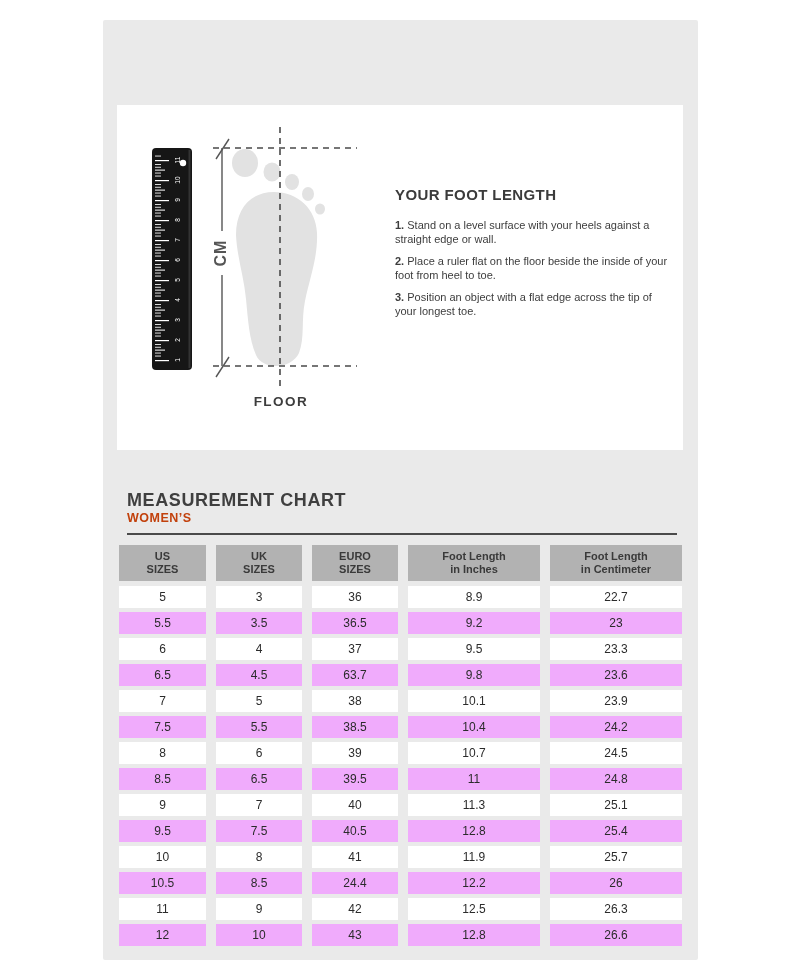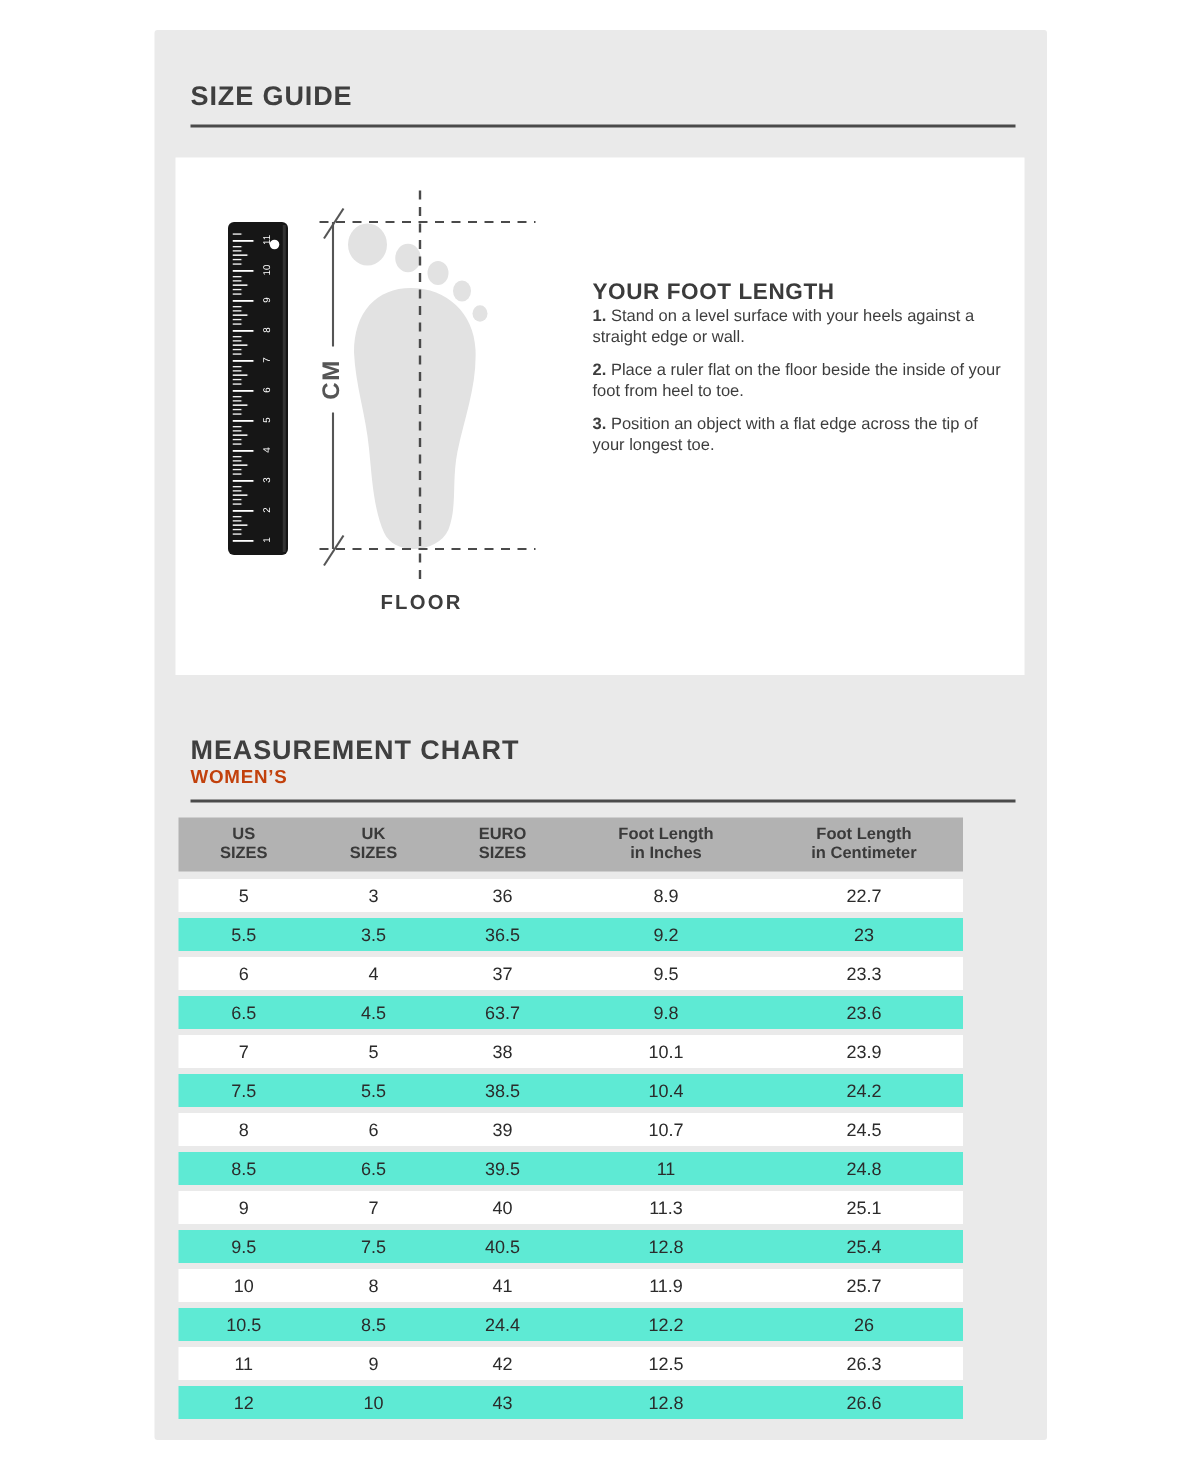--- a/index.html
+++ b/index.html
@@ -16,45 +16,42 @@
   .section-title { font-size:18px; font-weight:700; letter-spacing:0.6px; color:#3f3f3f; }
   .section-tag { font-size:12.5px; font-weight:700; letter-spacing:0.5px; color:#c2410c; }
 
   
   .illus-box { position:absolute; left:14px; top:85px; width:566px; height:345px; background:#ffffff; }
   .illus-svg { position:absolute; left:0; top:0; }
 
   
   .tips { position:absolute; left:278px; top:80px; width:276px; color:#3d3d3d; }
   .tips-title { font-size:15px; font-weight:700; letter-spacing:0.4px; color:#3b3b3b; line-height:19px; }
-  .tips-steps { }
+  .tips-steps { margin-top:14px; }
   .tip-step { font-size:11px; line-height:14px; color:#3d3d3d; margin-bottom:8px; }
   .tip-step b { font-weight:700; }
 
   
   .size-table { position:absolute; left:16px; top:525px; width:563px; }
-  .thead, .tbody { display:grid; grid-template-columns:87px 86px 86px 132px 132px; }
+  .thead, .tbody { display:grid; grid-template-columns:87px 86px 86px 132px 132px; column-gap:10px; }
   .thead { margin-bottom:5px; }
   .hcell { background:#b2b2b2; height:36px; text-align:center; padding-top:5px;
            font-size:11px; font-weight:700; line-height:13px; color:#3a3a3a; }
   .hcell span { display:block; }
   .tbody { grid-auto-rows:22px; row-gap:4px; }
   .tcell { text-align:center; font-size:12px; line-height:22px; color:#2b2b2b; }
   .tcell.plain { background:#ffffff; }
-  .tcell.shade { background:#5eead4;text-align:center; }
+  .tcell.shade { background:#f0abfc;text-align:center; }
 </style>
 </head>
 <body>
 
 <div class="canvas">
   <div class="panel">
 
-    <div class="heading-block hb1">
-      <span class="section-title">SIZE GUIDE</span>
-    </div>
 
     <div class="illus-box">
       <svg class="illus-svg" width="566" height="345" viewBox="0 0 566 345" xmlns="http://www.w3.org/2000/svg">
         <defs>
           <pattern id="ticks" x="38" y="55" width="17" height="20" patternUnits="userSpaceOnUse">
             <rect x="0" y="0" width="14" height="1.2" fill="#ffffff"></rect>
             <rect x="0" y="4" width="6" height="0.9" fill="#f2f2f2"></rect>
             <rect x="0" y="6.8" width="6" height="0.9" fill="#f2f2f2"></rect>
             <rect x="0" y="9.6" width="10" height="1" fill="#ffffff"></rect>
             <rect x="0" y="12.6" width="6" height="0.9" fill="#f2f2f2"></rect>

